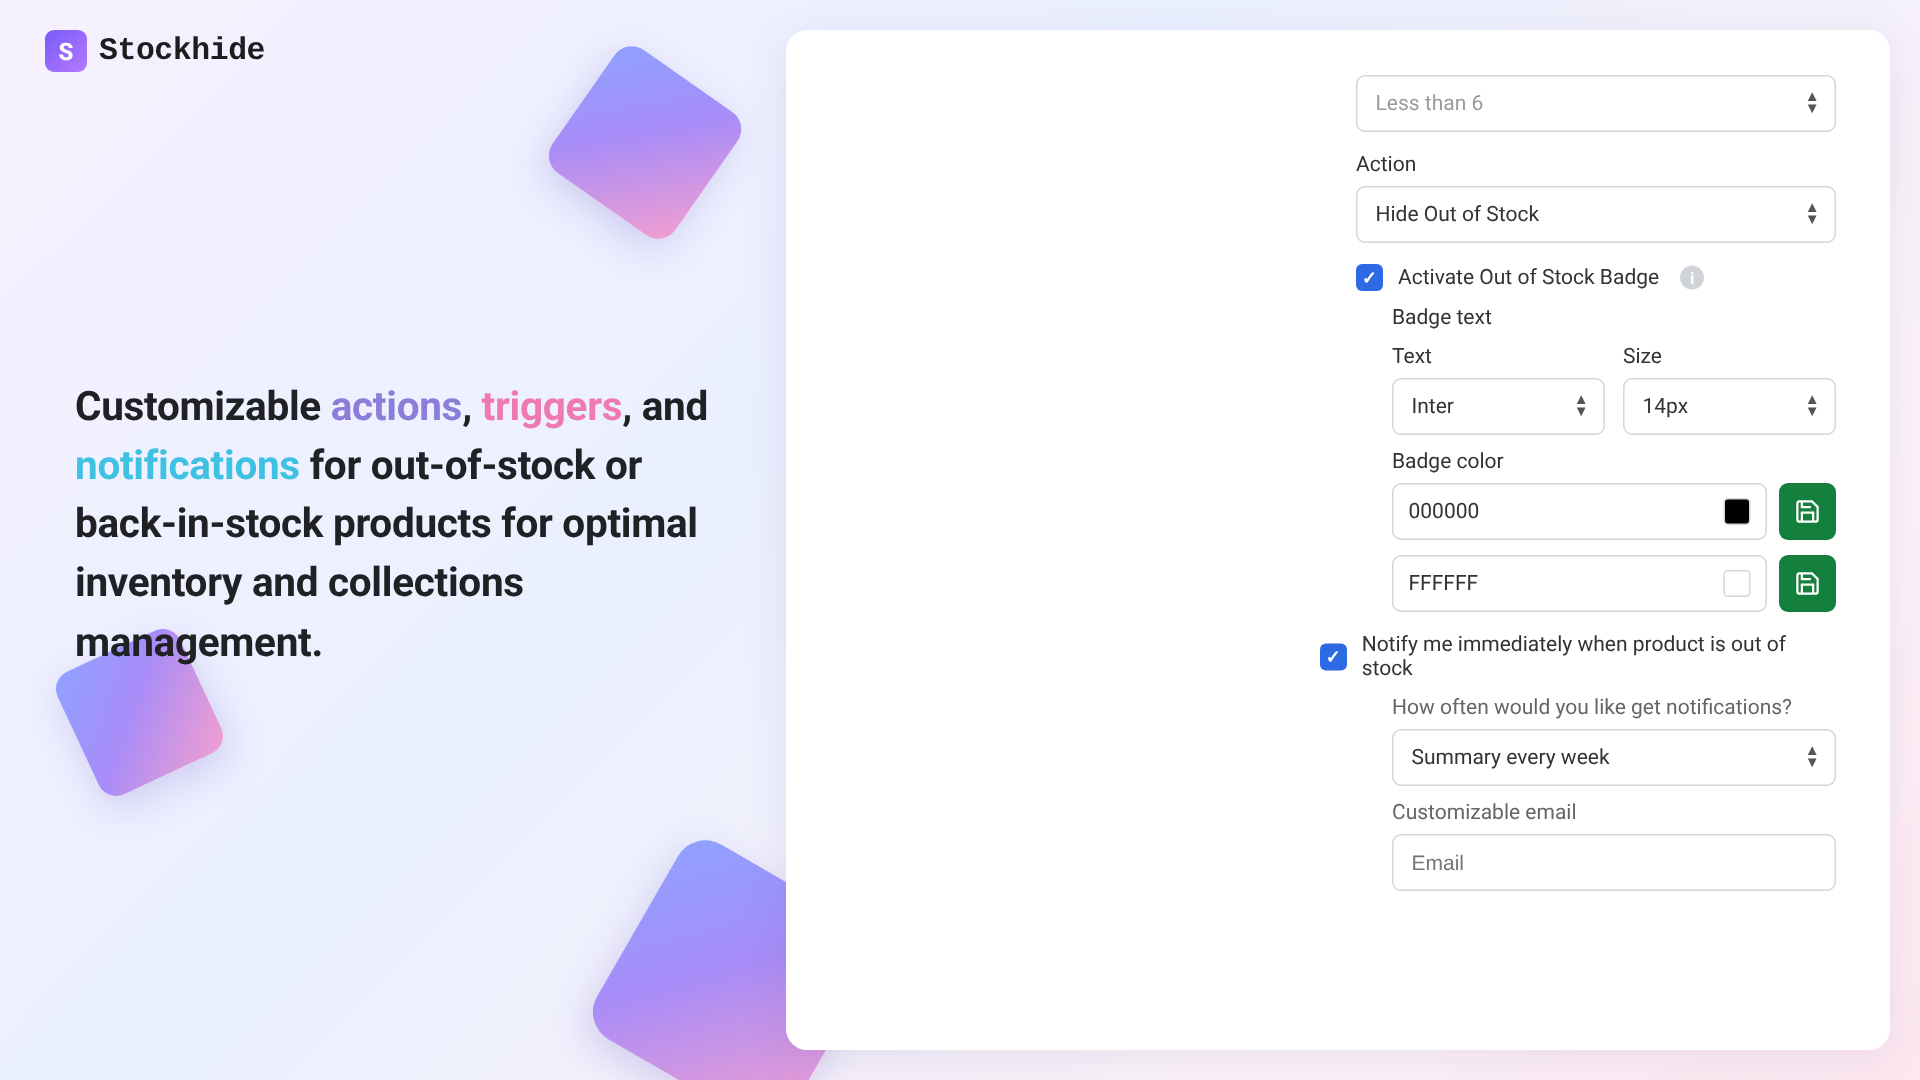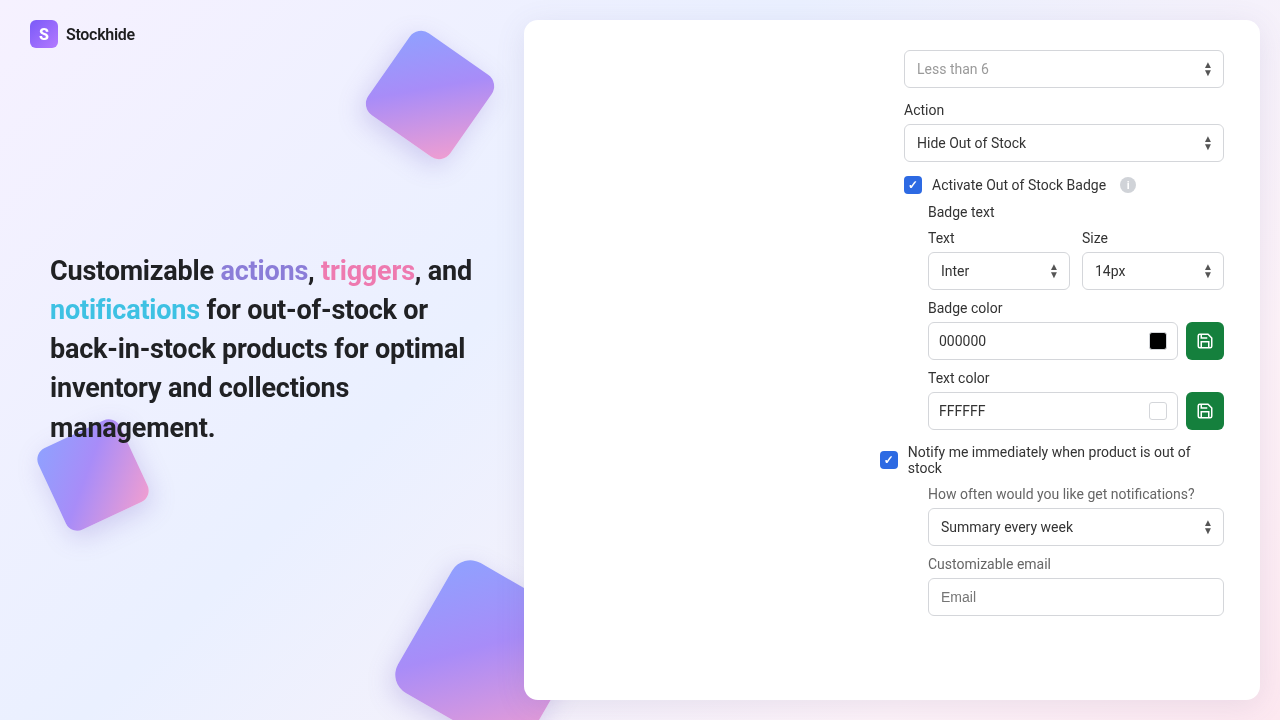--- a/index.html
+++ b/index.html
@@ -14,21 +14,21 @@
     background: linear-gradient(135deg,#8ea2ff 0%,#a88cf8 45%,#f39fcf 100%);
     box-shadow: 0 8px 24px rgba(120,100,200,.25); }
   .cube1 { width: 100px; height: 100px; top: 45px; left: 380px; transform: rotate(35deg); }
   .cube2 { width: 90px; height: 90px; top: 430px; left: 48px; transform: rotate(-25deg); }
   .cube3 { width: 150px; height: 150px; top: 580px; left: 415px; transform: rotate(30deg); }
   
   .brand { position:absolute; top:20px; left:30px; display:flex; align-items:center; gap:8px;}
   .brand-logo { width:28px; height:28px; border-radius:6px;
     background:linear-gradient(135deg,#7a5af8,#b47aff);
     display:flex;align-items:center;justify-content:center;color:#fff;font-weight:800;font-size:16px;}
-  .brand-text { font-size:16px; font-weight:600; color:#1d1d1f; letter-spacing:-0.3px;}
+  .brand-text { font-size:21px; font-weight:600; color:#1d1d1f; letter-spacing:-0.3px;font-family:Liberation Mono, monospace;}
   
   .headline { position:absolute; top:252px; left:50px; width:440px;
     font-size:27px; font-weight:700; color:#202124; line-height:1.45; letter-spacing:-0.2px;}
   .hl-actions { color:#8b7dd8; }
   .hl-triggers { color:#ee7ab0; }
   .hl-notifications { color:#3ec1e3; }
   
   .panel { position:absolute; top:20px; left:524px; width:736px; height:680px;
     background:#fff; border-radius:14px;
     box-shadow:0 6px 30px rgba(100,90,150,.12);
@@ -169,21 +169,20 @@
         <svg viewBox="0 0 24 24">
             <path d="M19 21H5a2 2 0 0 1-2-2V5a2 2 0 0 1 2-2h11l5 5v11a2 2 0 0 1-2 2z"></path>
             <polyline points="17 21 17 13 7 13 7 21"></polyline>
             <polyline points="7 3 7 8 15 8"></polyline>
           </svg>
       </div>
     </div>
   </div>
 
   <div class="field indent">
-    <span class="label">Text color</span>
     <div class="color-row">
       <div class="color-input">
         <span class="hex">FFFFFF</span>
         <div class="swatch white"></div>
       </div>
       <div class="save-btn">
         <svg viewBox="0 0 24 24">
             <path d="M19 21H5a2 2 0 0 1-2-2V5a2 2 0 0 1 2-2h11l5 5v11a2 2 0 0 1-2 2z"></path>
             <polyline points="17 21 17 13 7 13 7 21"></polyline>
             <polyline points="7 3 7 8 15 8"></polyline>

